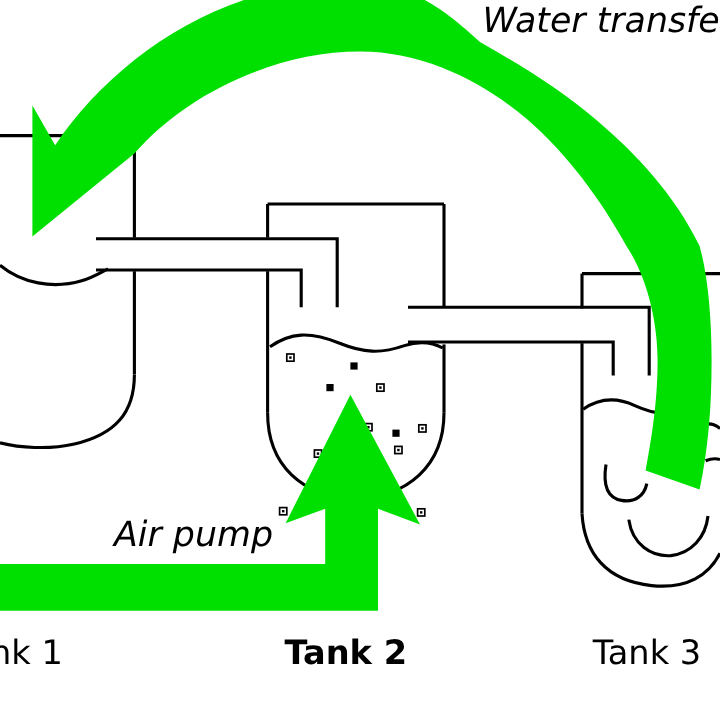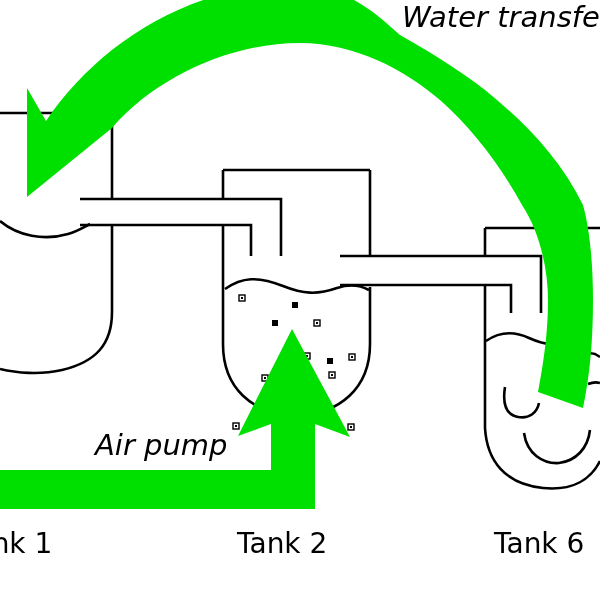--- a/index.html
+++ b/index.html
@@ -9,21 +9,21 @@
     font-family:"DejaVu Sans","Liberation Sans",sans-serif;
   }
   .diagram-svg{position:absolute;left:0;top:0;}
   .lbl{position:absolute;color:#000;white-space:nowrap;line-height:1;}
   .lbl.italic{font-style:italic;}
   .tank-lbl{font-size:28px;}
   .arrow-lbl{font-size:29px;}
   #water-transfer-label{left:402px;top:3px;}
   #air-pump-label{left:67px;top:431px;margin-left:28px;}
   #tank1-label{left:-38px;top:530px;}
-  #tank2-label{left:237px;top:530px;}
+  #tank2-label{left:237px;top:530px;font-weight:bold;}
   #tank3-label{left:494px;top:530px;}
 </style>
 </head>
 <body>
 
 <svg class="diagram-svg" width="600" height="600" viewBox="0 0 600 600">
 
   <g fill="none" stroke="#000000" stroke-width="2.6" stroke-linecap="butt">
 
     <path d="M 0 113 H 112"></path>
@@ -109,13 +109,13 @@
 </svg>
 
 <div id="water-transfer-label" class="lbl italic arrow-lbl">Water transfer</div>
 
 <div id="air-pump-label" class="lbl italic arrow-lbl">Air pump</div>
 
 <div id="tank1-label" class="lbl tank-lbl">Tank 1</div>
 
 <div id="tank2-label" class="lbl tank-lbl">Tank 2</div>
 
-<div id="tank3-label" class="lbl tank-lbl">Tank 6</div>
+<div id="tank3-label" class="lbl tank-lbl">Tank 3</div>
 
 </body></html>

